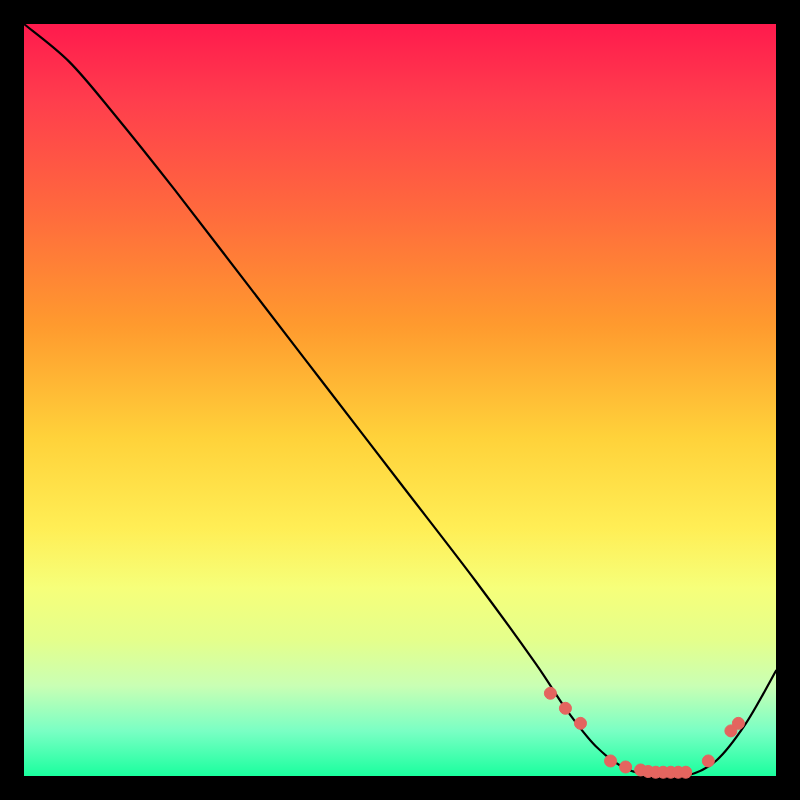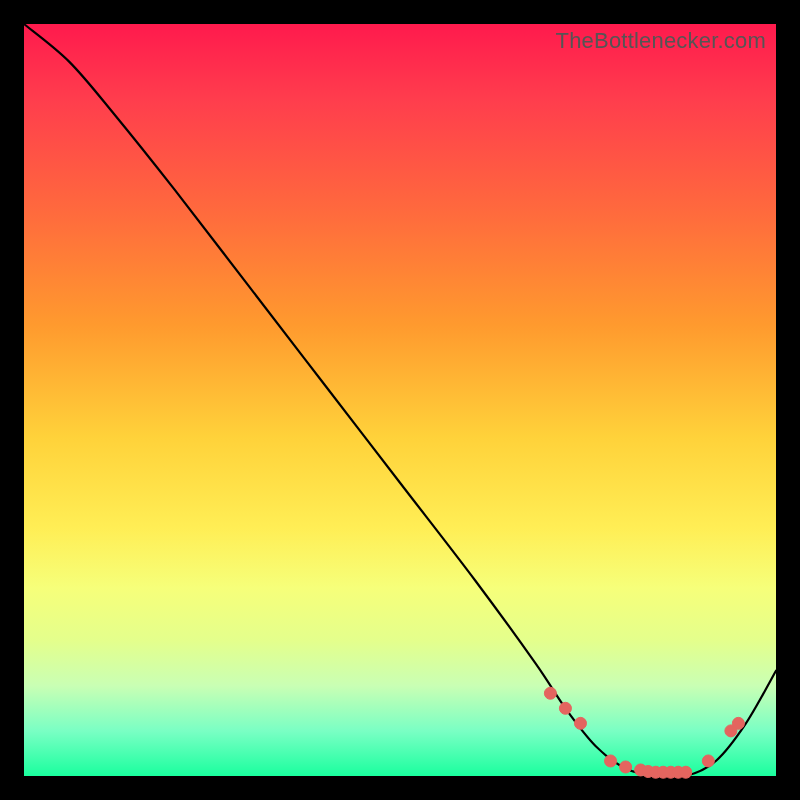--- a/index.html
+++ b/index.html
@@ -69,21 +69,20 @@
     stroke: #e4655f;
   }
 </style>
 </head>
 <body>
 
 <div class="frame">
 
   <div class="plot">
 
-    <div class="watermark">TheBottlenecker.com</div>
 
     <svg class="curve" viewBox="0 0 752 752" preserveAspectRatio="none">
       <path id="main-path" d="M 0,0 C 7.52,6.26666666666667 30.08,22.560000000000024 45.12,37.60000000000002 C 60.16,52.64000000000002 72.69333333333333,68.93333333333335 90.24,90.24000000000001 C 107.78666666666666,111.54666666666667 127.84,136.6133333333333 150.4,165.43999999999994 C 172.96,194.2666666666666 200.53333333333333,230.61333333333332 225.6,263.2 C 250.66666666666666,295.78666666666663 275.73333333333335,328.37333333333333 300.8,360.96 C 325.8666666666667,393.5466666666666 350.93333333333334,426.1333333333333 376,458.71999999999997 C 401.06666666666666,491.3066666666666 428.64,526.4 451.2,556.48 C 473.76,586.5600000000001 496.32000000000005,617.8933333333334 511.36,639.2 C 526.4,660.5066666666667 531.4133333333333,670.5333333333334 541.4399999999999,684.32 C 551.4666666666666,698.1066666666667 561.4933333333333,711.8933333333333 571.52,721.92 C 581.5466666666666,731.9466666666666 591.5733333333334,739.4666666666667 601.6,744.48 C 611.6266666666667,749.4933333333333 621.6533333333333,750.7466666666667 631.68,752 C 641.7066666666666,753.2533333333333 651.7333333333333,754.5066666666667 661.76,752 C 671.7866666666666,749.4933333333333 681.8133333333334,745.7333333333333 691.84,736.96 C 701.8666666666667,728.1866666666667 711.8933333333333,714.4 721.92,699.36 C 731.9466666666666,684.32 746.9866666666667,655.4933333333333 752,646.72"></path>
       <g id="dots">
           <circle cx="526.4" cy="669.28" r="6" class="dot"></circle>
           <circle cx="541.4399999999999" cy="684.32" r="6" class="dot"></circle>
           <circle cx="556.48" cy="699.36" r="6" class="dot"></circle>
           <circle cx="586.5600000000001" cy="736.96" r="6" class="dot"></circle>
           <circle cx="601.6" cy="742.976" r="6" class="dot"></circle>
           <circle cx="616.64" cy="745.984" r="6" class="dot"></circle>

